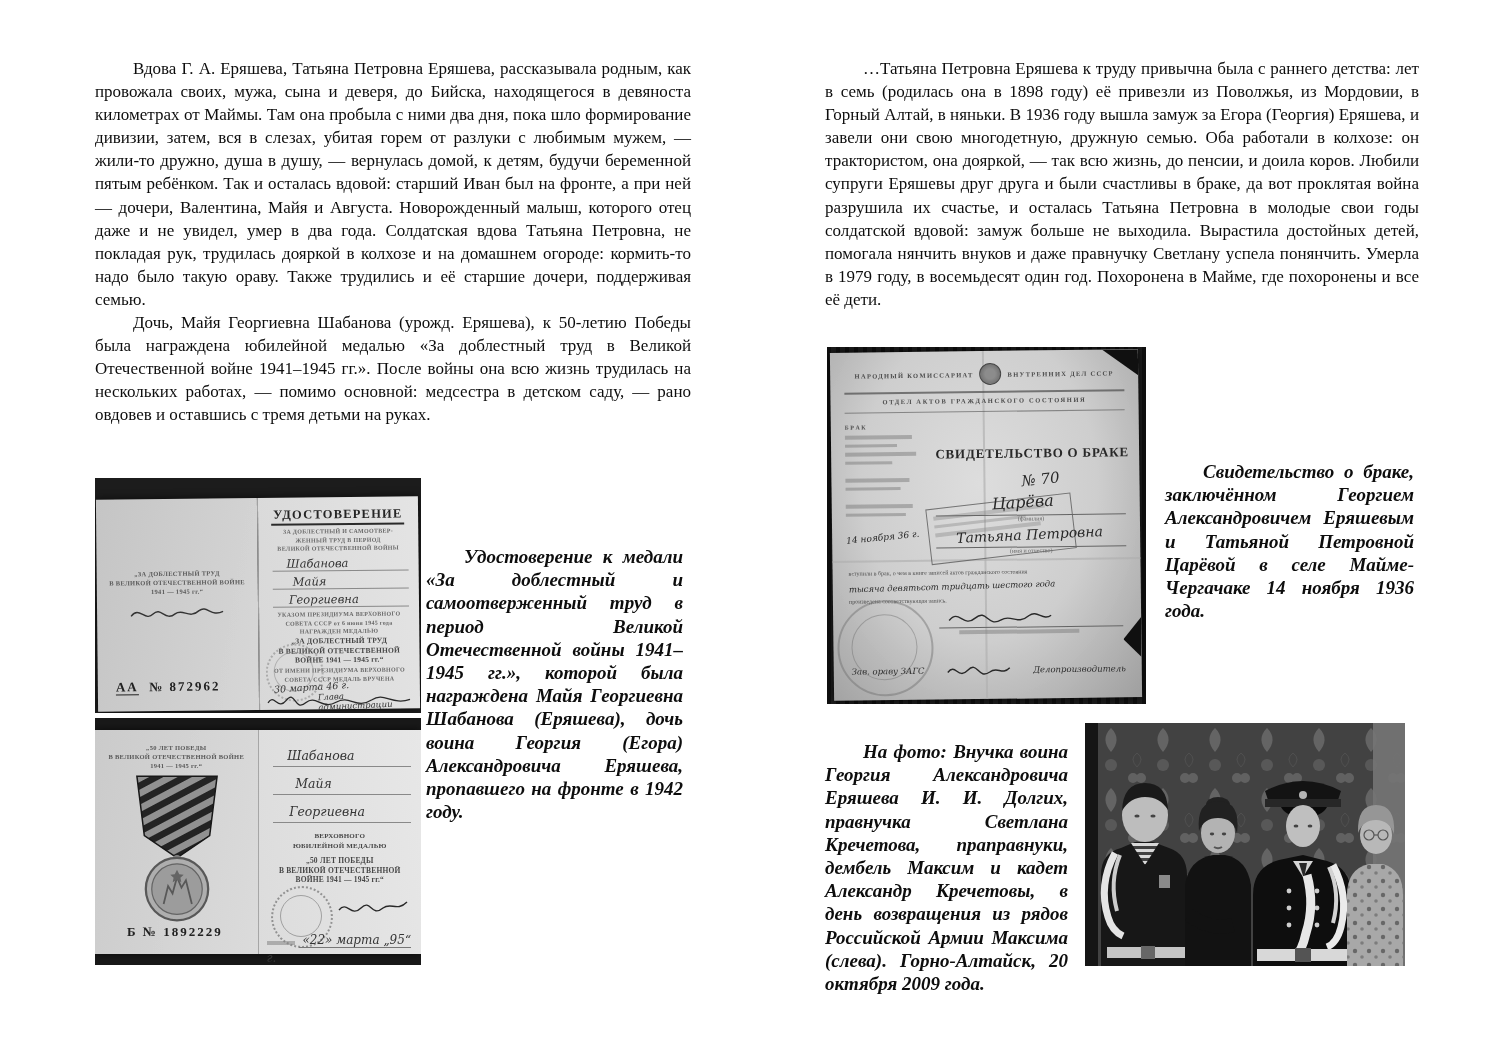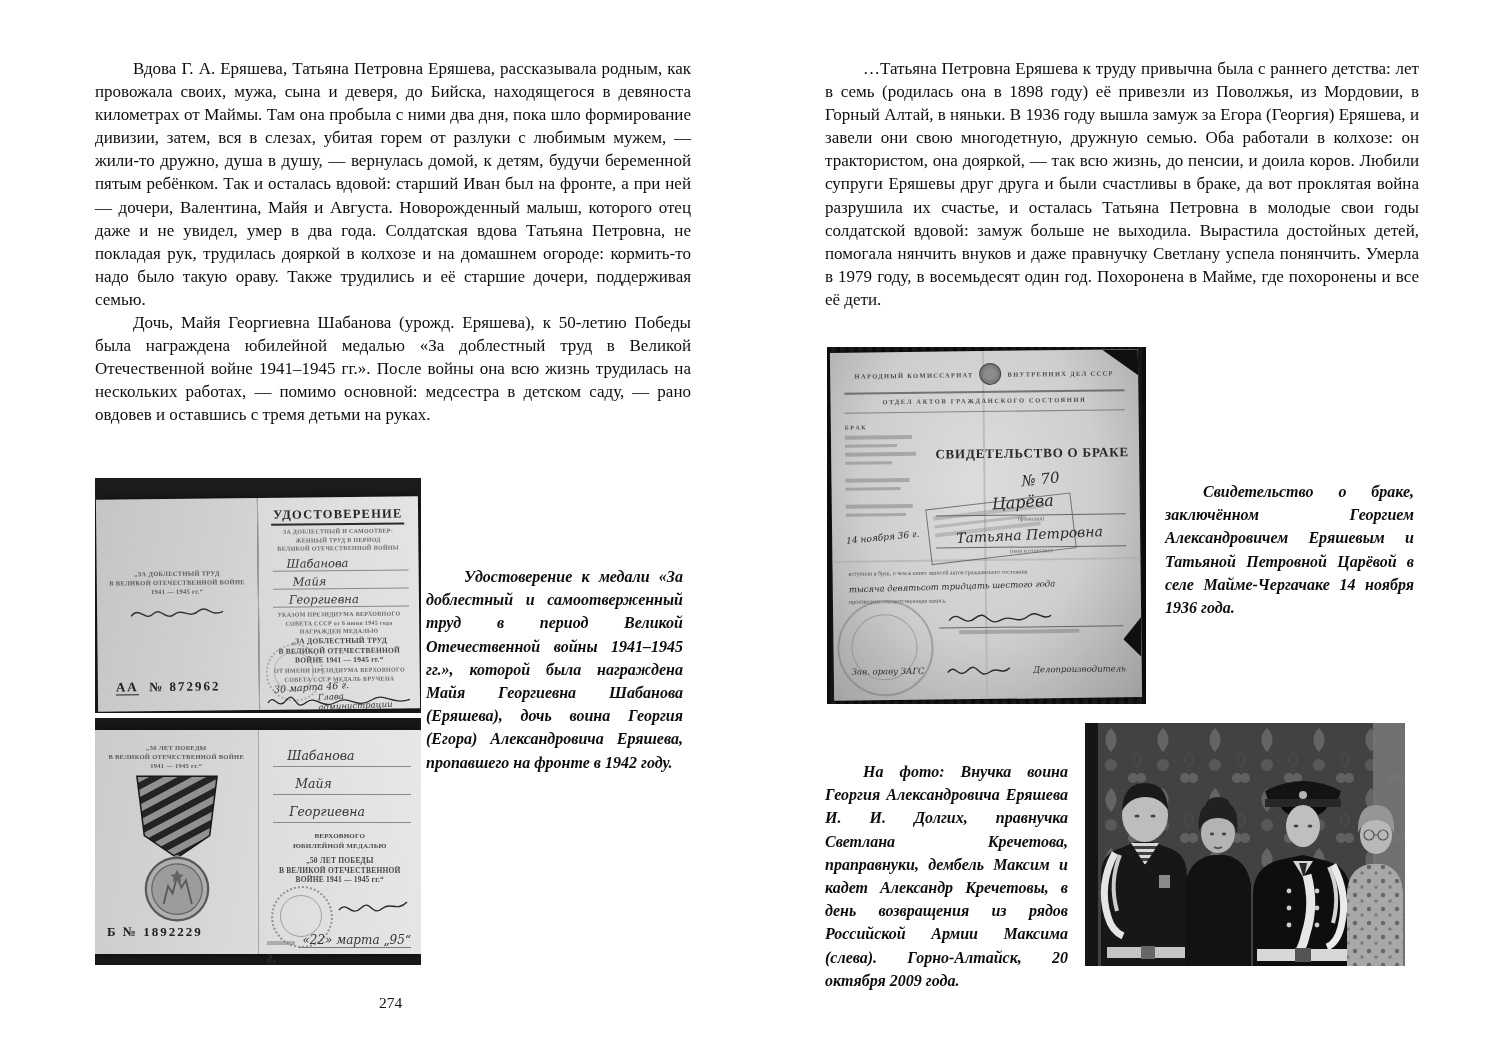--- a/index.html
+++ b/index.html
@@ -7,21 +7,21 @@
     width:1492px;height:1058px;position:relative;background:#ffffff;
     font-family:"Liberation Serif", serif;color:#000;overflow:hidden;
   }
   .abs{position:absolute;}
   .textcol p{
     margin:0;text-indent:38px;text-align:justify;
     font-size:17px;line-height:23.1px;color:#0d0d0d;
   }
   .caption{
     position:absolute;font-weight:bold;font-style:italic;
-    font-size:16px;line-height:23.2px;text-align:justify;text-indent:38px;color:#0d0d0d;margin-top:20px;
+    font-size:19px;line-height:23.2px;text-align:justify;text-indent:38px;color:#0d0d0d;
   }
   .pageno{position:absolute;top:994px;font-size:15.5px;text-align:center;color:#111;}
   .fig{position:absolute;overflow:hidden;filter:grayscale(1) contrast(1.03);}
   .booklet{position:absolute;display:flex;}
   .bkpage{position:relative;width:50%;height:100%;}
   .ctr{left:0;right:0;text-align:center;position:absolute;}
   .tinycaps{font-weight:bold;letter-spacing:.3px;color:#6e6a5f;font-size:6px;line-height:8.5px;}
   .medcaps{font-weight:bold;color:#4c483e;font-size:7.5px;line-height:9.6px;letter-spacing:.2px;}
   .hwrow{position:absolute;left:9%;right:6%;border-bottom:1px solid #8d897c;height:17px;text-align:left;}
   .hw{font-family:"DejaVu Serif", serif;font-style:italic;color:#3b372f;}
@@ -107,21 +107,21 @@
                 <rect x="4.5" width="4.5" height="9" fill="#97907e"></rect>
             </pattern>
           </defs>
           <path d="M8,1 h54 l-5,40 -22,15 -22,-15 z" fill="url(#ribs)" stroke="#1c1b16" stroke-width="1"></path>
           <circle cx="35" cy="57" r="3" fill="#8a8374"></circle>
           <circle cx="35" cy="77" r="21" fill="#b3ac9c" stroke="#5f594c" stroke-width="1.5"></circle>
           <circle cx="35" cy="77" r="17" fill="#a39b8a" stroke="#6b6456" stroke-width=".8"></circle>
           <path d="M26,87 l3,-12 3,5 3,-11 3,7 3,-5 4,16" stroke="#5f594c" fill="none" stroke-width="1.2"></path>
           <path d="M35,64 l1.5,3 3,.3 -2.2,2 .6,3 -2.9,-1.6 -2.9,1.6 .6,-3 -2.2,-2 3,-.3 z" fill="#6b6456"></path>
         </svg>
-        <div class="serialtxt" style="left:12px;bottom:14px;">Б № 1892229</div>
+        <div class="serialtxt" style="left:32px;bottom:14px;">Б № 1892229</div>
       </div>
       <div class="bkpage" style="background:linear-gradient(80deg,#ddd9ce,#e8e4d9);">
         <div class="hwrow" style="top:16px;height:20px;"><span class="hw" style="font-size:12.5px;padding-left:14px;">Шабанова</span></div>
         <div class="hwrow" style="top:44px;height:20px;"><span class="hw" style="font-size:12.5px;padding-left:22px;">Майя</span></div>
         <div class="hwrow" style="top:72px;height:20px;"><span class="hw" style="font-size:12.5px;padding-left:16px;">Георгиевна</span></div>
         <div class="ctr medcaps" style="top:102px;font-size:7px;">
           <div>ВЕРХОВНОГО</div>
           <div>ЮБИЛЕЙНОЙ МЕДАЛЬЮ</div>
         </div>
         <div class="ctr medcaps" style="top:126px;">
@@ -137,21 +137,20 @@
         <div class="abs" style="left:8px;top:200px;right:6px;">
           <span class="bar" style="display:inline-block;width:28px;vertical-align:middle;"></span>
           <span class="hw" style="font-size:12px;border-bottom:1px solid #7b766a;padding:0 4px;">«22» марта „95“ г.</span>
         </div>
       </div>
     </div>
   </figure>
 
   <div class="caption" style="left:426px;top:545px;width:257px;">Удостоверение к медали «За доблестный и самоотверженный труд в период Великой Отечественной войны 1941–1945 гг.», которой была награждена Майя Георгиевна Шабанова (Еряшева), дочь воина Георгия (Егора) Александровича Еряшева, пропавшего на фронте в 1942 году.</div>
 
-  <div class="pageno" style="left:95px;width:591px;">274</div>
 </section>
 
 <section class="abs" style="left:746px;top:0;width:746px;height:1058px;">
 
   <div class="textcol abs" style="left:79px;top:57px;width:594px;">
     <p>…Татьяна Петровна Еряшева к труду привычна была с раннего детства: лет в семь (родилась она в 1898 году) её привезли из Поволжья, из Мордовии, в Горный Алтай, в няньки. В 1936 году вышла замуж за Егора (Георгия) Еряшева, и завели они свою многодетную, дружную семью. Оба работали в колхозе: он трактористом, она дояркой, — так всю жизнь, до пенсии, и доила коров. Любили супруги Еряшевы друг друга и были счастливы в браке, да вот проклятая война разрушила их счастье, и осталась Татьяна Петровна в молодые свои годы солдатской вдовой: замуж больше не выходила. Вырастила достойных детей, помогала нянчить внуков и даже правнучку Светлану успела понянчить. Умерла в 1979 году, в восемьдесят один год. Похоронена в Майме, где похоронены и все её дети.</p>
   </div>
 
   <figure class="fig" style="left:81px;top:347px;width:319px;height:357px;background:repeating-linear-gradient(90deg,#15130f 0 4px,#23201a 4px 9px);margin:0;">
     <div class="abs" style="left:5px;top:4px;width:308px;height:348px;transform:rotate(-0.7deg);background:radial-gradient(ellipse at 48% 38%,#e0dacd 0%,#d2cbbd 52%,#a99d8a 100%);box-shadow:0 0 10px rgba(0,0,0,.7);">

